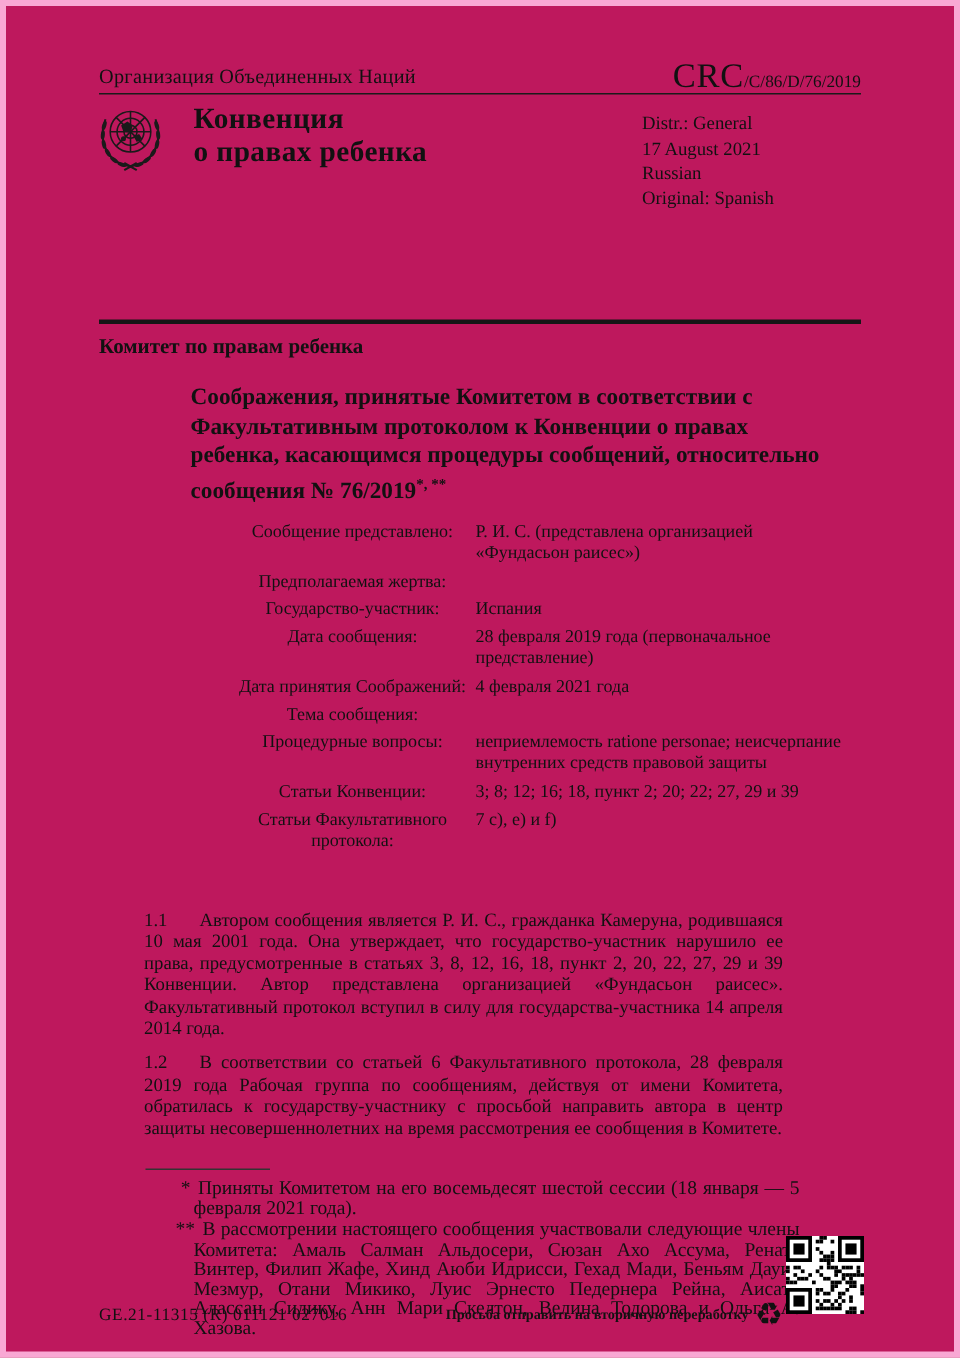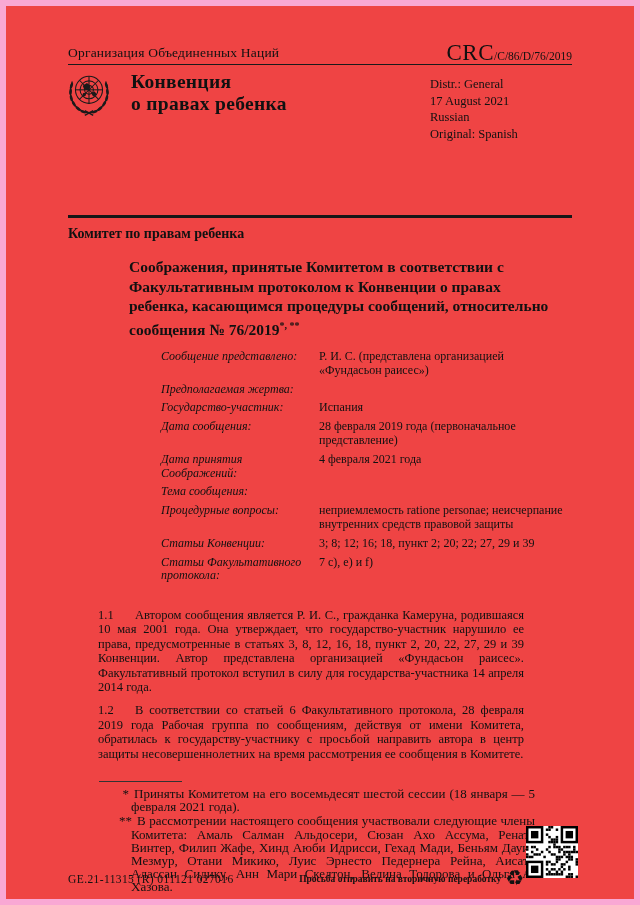--- a/index.html
+++ b/index.html
@@ -1,18 +1,18 @@
 <!DOCTYPE html>
 <html><head>
 <meta charset="utf-8">
 <style>
   html,body{margin:0;padding:0;background:#ffffff;}
   body{font-family:"Liberation Serif","DejaVu Serif",serif;color:#111;}
-  .page{position:relative;width:640px;height:905px;background:#ef4444;box-sizing:border-box;
-        border:6px solid #f9a8d4;overflow:hidden;}
+  .page{position:relative;width:640px;height:905px;background:#be185d;box-sizing:border-box;
+        border:4px solid #f9a8d4;overflow:hidden;}
 
   
   .hdr{position:absolute;left:62px;right:62px;top:30px;height:28px;
        border-bottom:1.5px solid #1a1a1a;display:flex;justify-content:space-between;align-items:flex-end;}
   .org{font-size:13.5px;letter-spacing:.2px;padding-bottom:3px;}
   .sym{font-size:23px;letter-spacing:.5px;line-height:1;}
   .sym .suf{font-size:11.5px;letter-spacing:0;}
 
   
   .mast{position:absolute;left:58px;top:63px;display:flex;align-items:flex-start;}
@@ -24,21 +24,21 @@
 
   .committee{position:absolute;left:62px;top:220px;font-weight:bold;font-size:14px;}
 
   .doctitle{position:absolute;left:123px;top:251px;width:432px;font-weight:bold;
             font-size:15.5px;line-height:19.5px;}
   .doctitle sup{font-size:10px;font-weight:bold;}
 
   
   .meta{position:absolute;left:155px;top:344px;width:408px;font-size:12px;line-height:13.8px;}
   .mrow{display:flex;margin-bottom:5px;}
-  .mlabel{flex:0 0 152px;font-style:italic;padding-right:6px;}
+  .mlabel{flex:0 0 152px;padding-right:6px;text-align:center;}
   .mvalue{flex:1;}
 
   
   .paras{position:absolute;left:92px;top:602px;width:426px;font-size:12.5px;line-height:14.4px;text-align:justify;}
   .para{margin:0 0 9px 0;}
   .pnum{display:inline-block;width:37px;}
 
   
   .fnsep{position:absolute;left:93px;top:775px;width:83px;border-top:1.3px solid #333;}
   .fns{position:absolute;left:113px;top:781px;width:416px;font-size:13px;line-height:13.2px;text-align:justify;}

